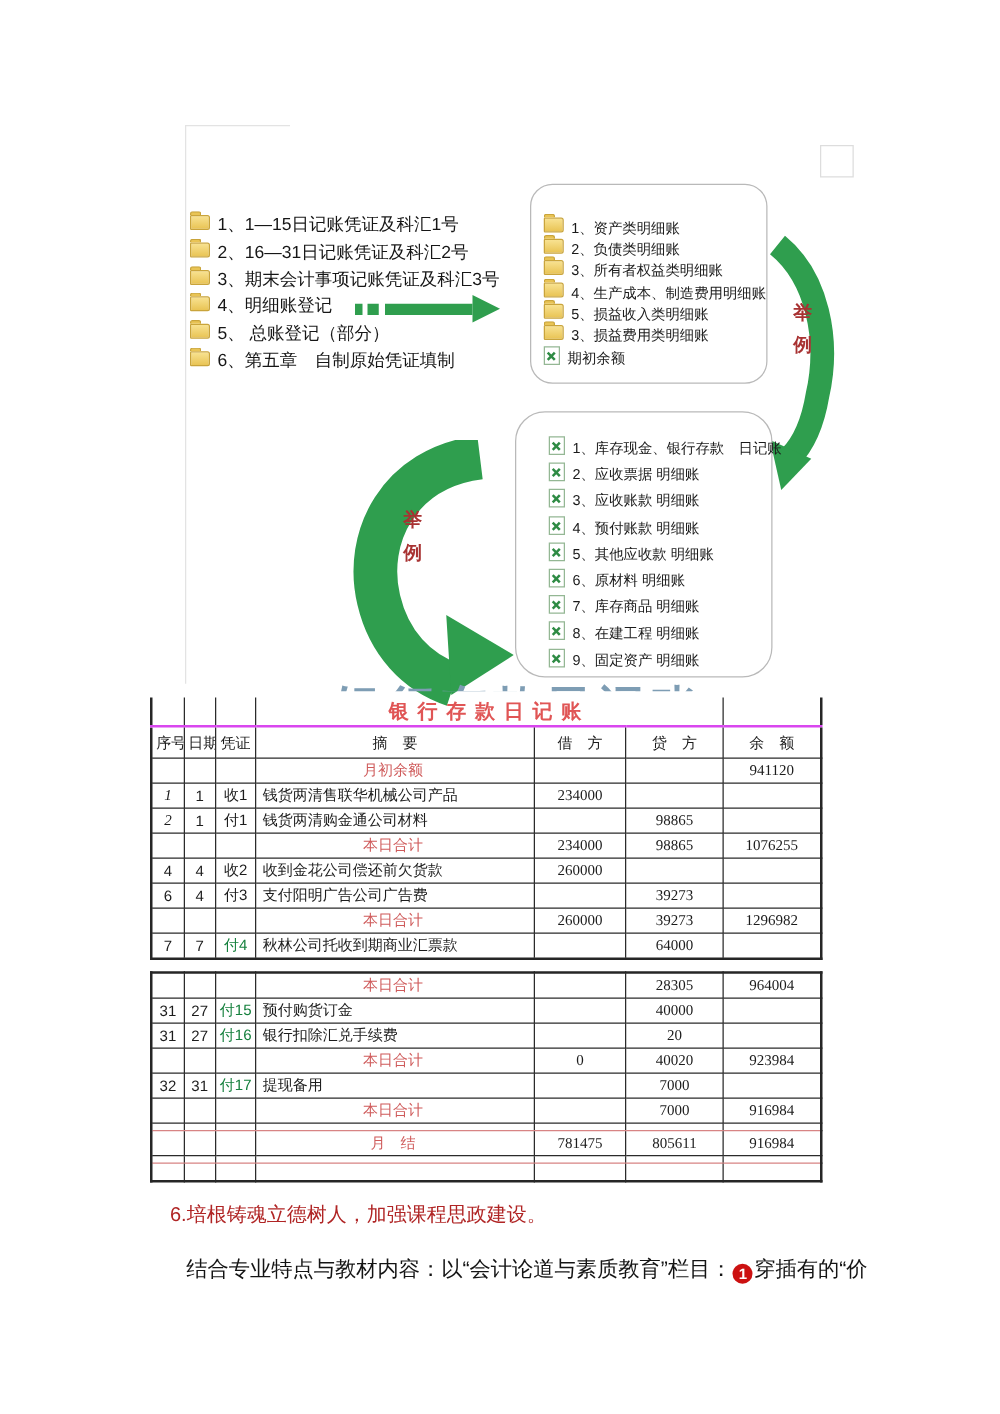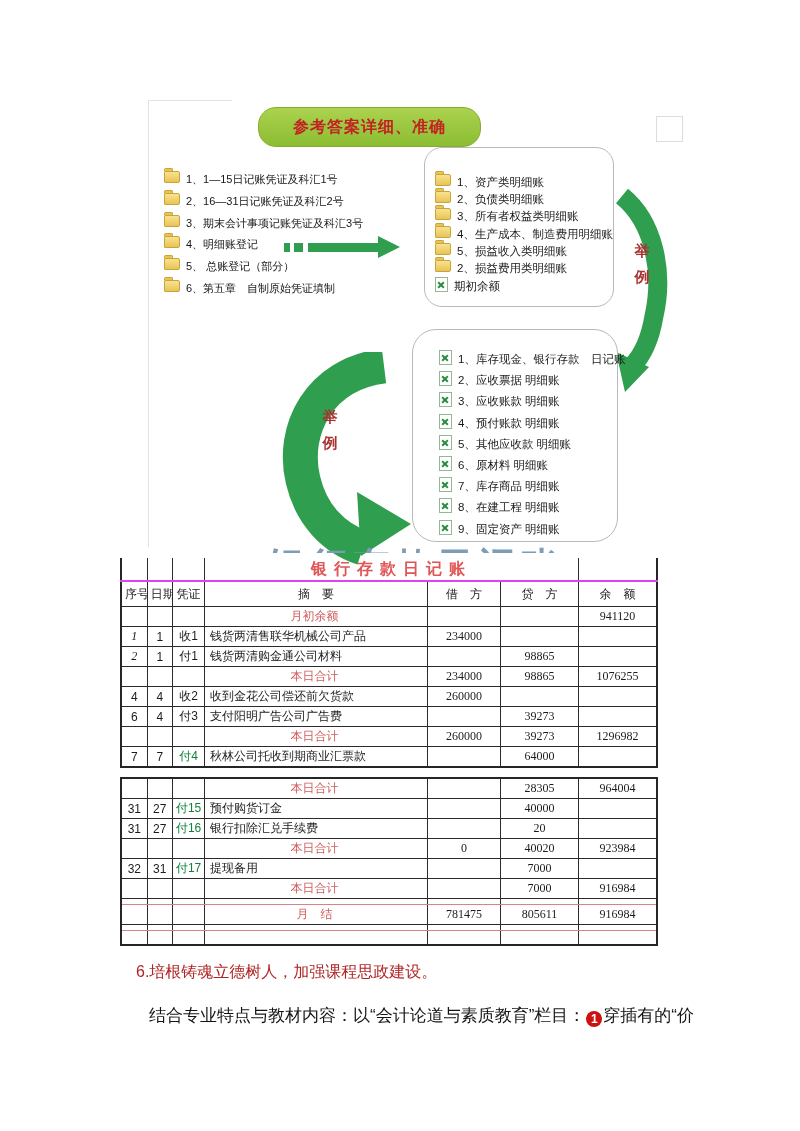--- a/index.html
+++ b/index.html
@@ -9,21 +9,21 @@
   .frame-left{position:absolute;left:148px;top:100px;width:1px;height:447px;background:#e3e3e3;}
   .frame-top{position:absolute;left:148px;top:100px;width:84px;height:1px;background:#e3e3e3;}
   .ghost-box{position:absolute;left:656px;top:116px;width:25px;height:24px;border:1px solid #ddd;background:#fff;}
   
   .banner{position:absolute;left:258px;top:107px;width:221px;height:38px;border-radius:18px;
           background:linear-gradient(#abd24e,#8cbd33);border:1px solid #84ad2c;
           display:flex;align-items:center;justify-content:center;
           color:#c32222;font-weight:bold;font-size:16px;letter-spacing:1px;}
   
   .folders{position:absolute;left:152px;top:169px;}
-  .f-item{height:21.8px;line-height:21.8px;font-size:11px;white-space:nowrap;color:#161616;margin-left:12px;}
+  .f-item{height:21.8px;line-height:21.8px;font-size:14px;white-space:nowrap;color:#161616;}
   .fold{display:inline-block;width:14px;height:10px;background:linear-gradient(#f8e291,#e9c455);
         border:1px solid #c9a43b;border-radius:1px 2px 2px 1px;position:relative;margin-right:6px;}
   .fold::before{content:"";position:absolute;top:-4px;left:-1px;width:7px;height:2px;
         background:#e9c455;border:1px solid #c9a43b;border-bottom:none;border-radius:2px 2px 0 0;}
   .xls{display:inline-block;width:11px;height:13px;background:#fff;border:1px solid #94b794;
        position:relative;margin-right:6px;vertical-align:-2px;}
   .xls::before,.xls::after{content:"";position:absolute;left:1px;top:6px;width:8px;height:2px;background:#2e8b44;}
   .xls::before{transform:rotate(45deg);}
   .xls::after{transform:rotate(-45deg);}
   
@@ -77,23 +77,20 @@
 </style>
 </head>
 <body>
 
 <div class="page">
 
   <div class="frame-left"></div>
   <div class="frame-top"></div>
   <div class="ghost-box"></div>
 
-  <div class="banner">
-    <span>参考答案详细、准确</span>
-  </div>
 
   <div class="folders">
     <div class="f-item"><span class="fold"></span><span>1、1—15日记账凭证及科汇1号</span></div>
     <div class="f-item"><span class="fold"></span><span>2、16—31日记账凭证及科汇2号</span></div>
     <div class="f-item"><span class="fold"></span><span>3、期末会计事项记账凭证及科汇3号</span></div>
     <div class="f-item"><span class="fold"></span><span>4、明细账登记</span></div>
     <div class="f-item"><span class="fold"></span><span>5、 总账登记（部分）</span></div>
     <div class="f-item"><span class="fold"></span><span>6、第五章　自制原始凭证填制</span></div>
   </div>
 
@@ -103,21 +100,21 @@
     <span class="shaft"></span>
     <span class="head"></span>
   </div>
 
   <div class="rbox box1">
     <div class="b-item"><span class="fold"></span><span>1、资产类明细账</span></div>
     <div class="b-item"><span class="fold"></span><span>2、负债类明细账</span></div>
     <div class="b-item"><span class="fold"></span><span>3、所有者权益类明细账</span></div>
     <div class="b-item"><span class="fold"></span><span>4、生产成本、制造费用明细账</span></div>
     <div class="b-item"><span class="fold"></span><span>5、损益收入类明细账</span></div>
-    <div class="b-item"><span class="fold"></span><span>2、损益费用类明细账</span></div>
+    <div class="b-item"><span class="fold"></span><span>3、损益费用类明细账</span></div>
     <div class="b-item"><span class="xls"></span><span>期初余额</span></div>
   </div>
   <div class="ptick"></div>
 
   <svg class="cyc" style="left:612px;top:184px;" width="58" height="212" viewBox="0 0 58 212">
     <path d="M 10 12 C 42 38, 52 88, 42 132 C 38 156, 30 172, 20 182" fill="none" stroke="#2f9e4e" stroke-width="19"></path>
     <polygon points="4,168 37,183 13,208" fill="#2f9e4e"></polygon>
   </svg>
   <div class="ex-label" style="left:632px;top:238px;">
     <div>举</div>

